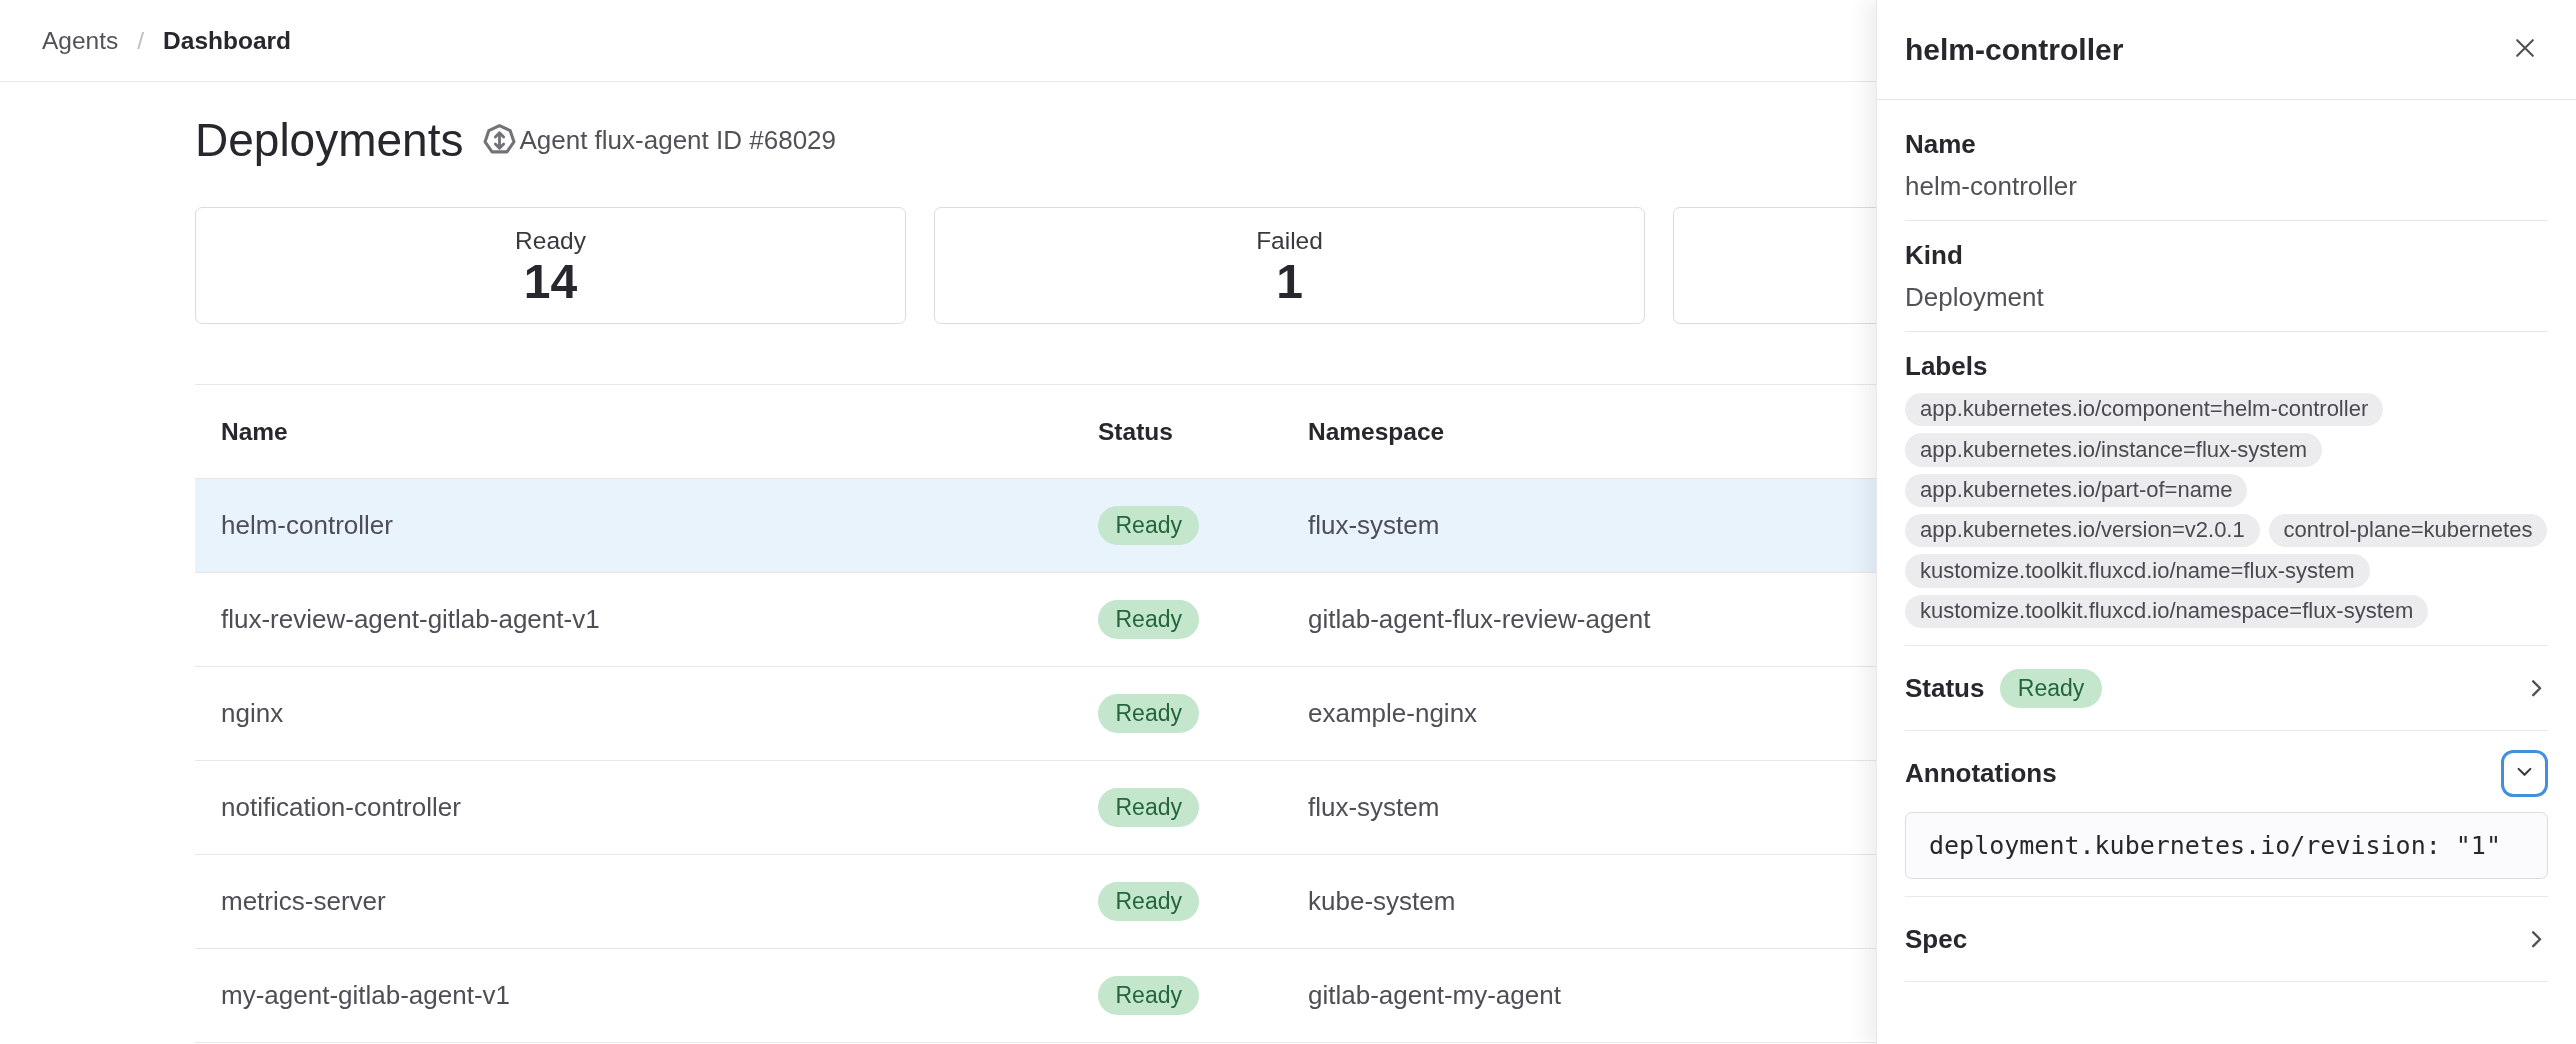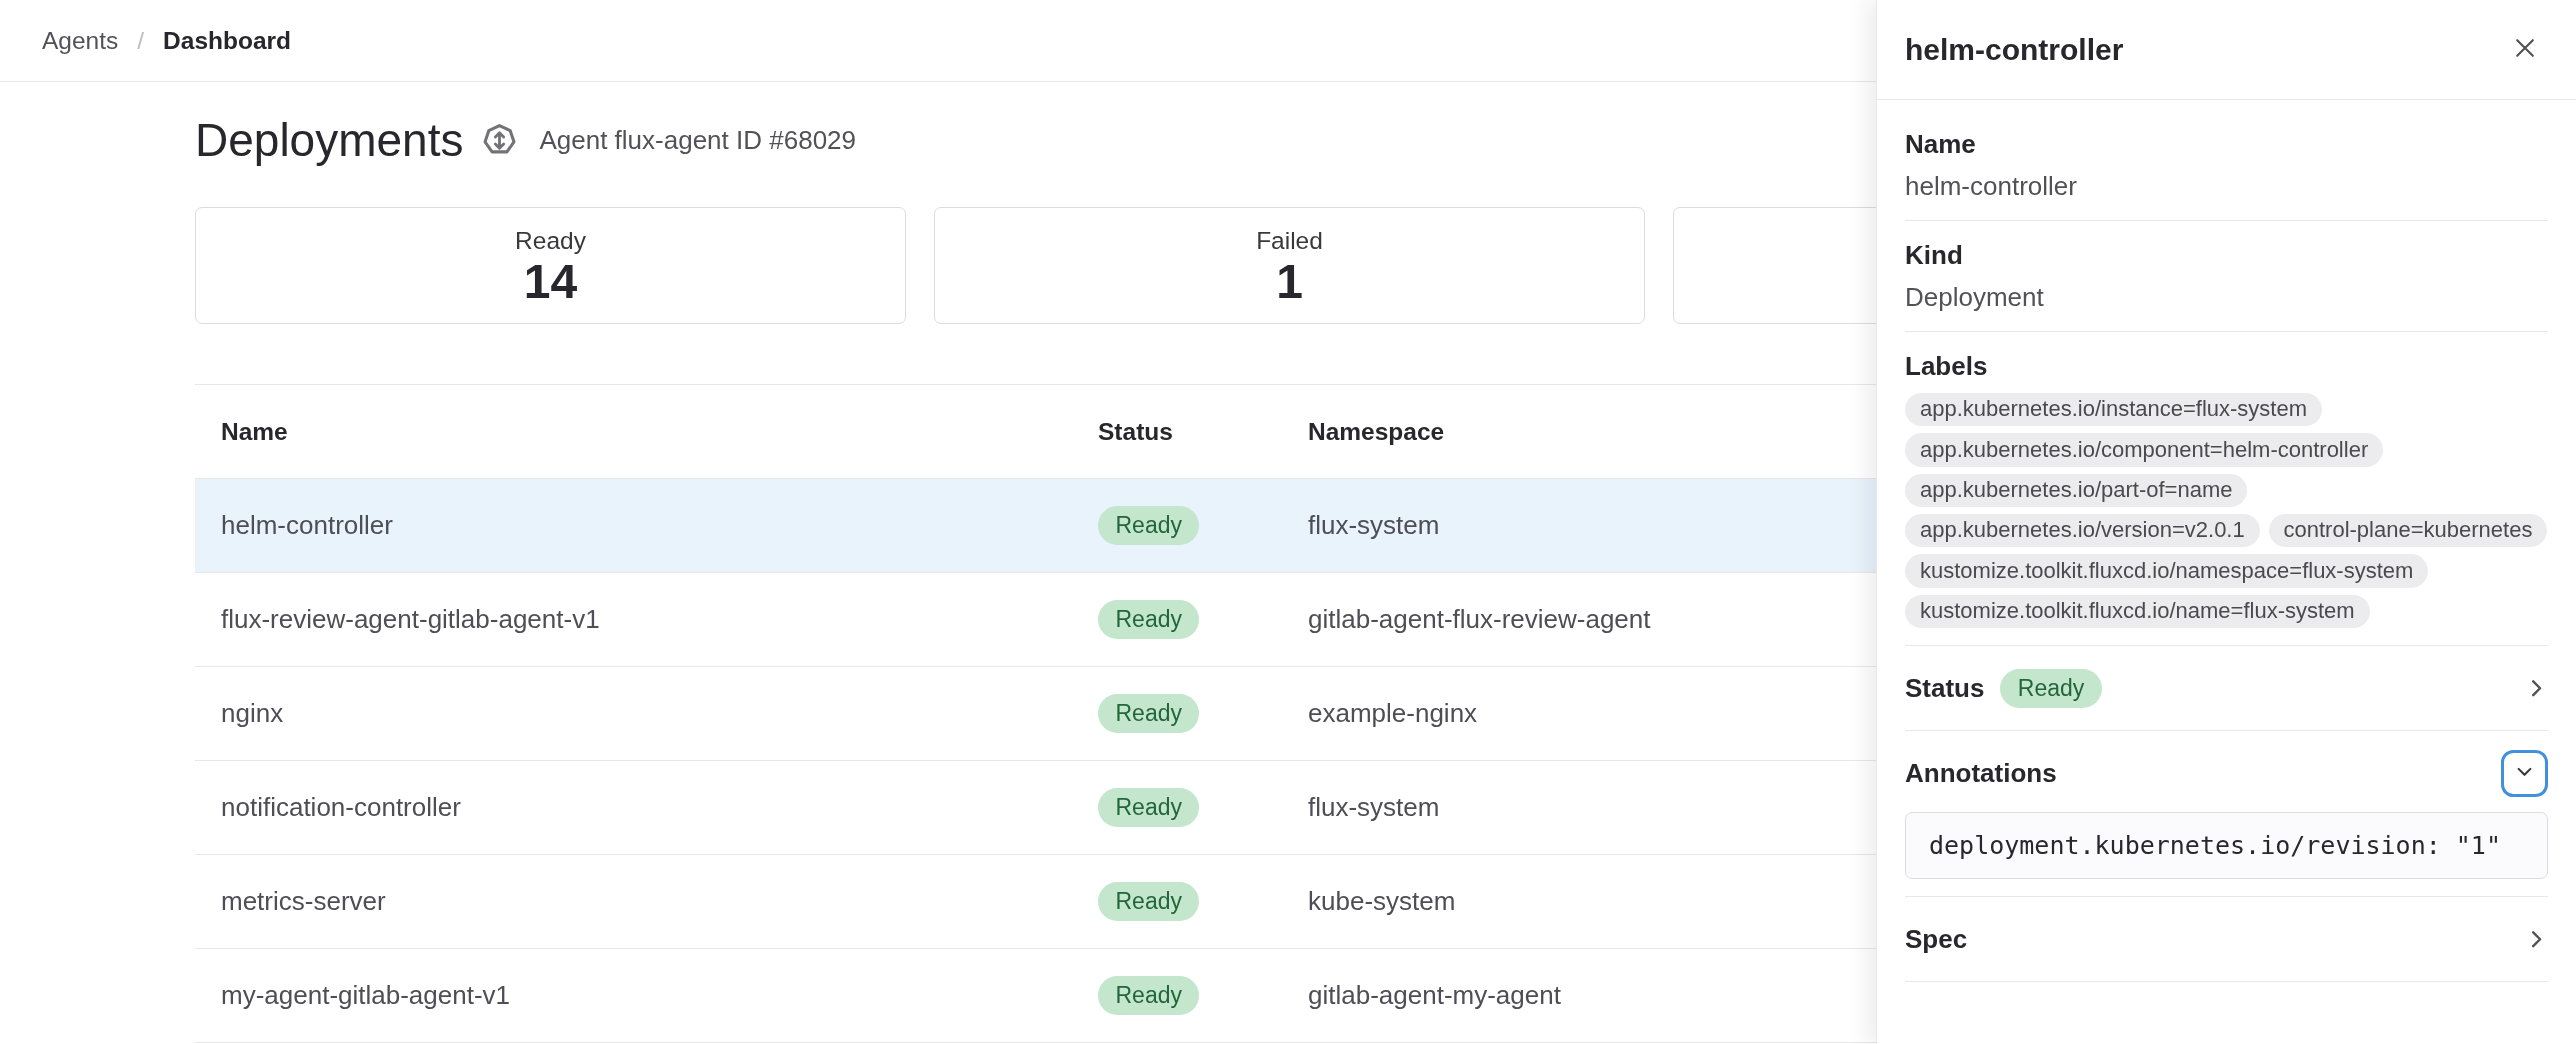--- a/index.html
+++ b/index.html
@@ -15,21 +15,21 @@
     height:81px;display:flex;align-items:center;gap:19px;
     padding-left:42px;border-bottom:1.8px solid #e8e8ea;font-size:24.5px;
   }
   .crumb-link{color:#535158;cursor:pointer;}
   .crumb-sep{color:#bfbfc3;}
   .crumb-current{color:#28272d;font-weight:700;}
 
   .content{padding-left:195px;}
   .page-head{margin-top:30px;height:56px;display:flex;align-items:center;}
   .page-title{margin:0;font-size:46px;line-height:54px;font-weight:400;color:#28272d;}
-  .agent-info{display:flex;align-items:center;gap:22px;margin-left:19px;color:#535158;font-size:26px;}
+  .agent-info{display:flex;align-items:center;gap:2px;margin-left:19px;color:#535158;font-size:26px;}
   .agent-info svg{display:block;color:#737278;}
 
   .cards{display:flex;gap:28px;margin-top:39px;}
   .card{
     width:711px;height:117px;box-sizing:border-box;flex:none;
     border:1.8px solid #dcdcde;border-radius:7px;background:#fff;
     display:flex;flex-direction:column;align-items:center;justify-content:center;gap:7px;
   }
   .card-label{font-size:24.5px;color:#3a383f;line-height:26px;}
   .card-value{font-size:48px;font-weight:700;color:#28272d;line-height:42px;}
@@ -215,37 +215,37 @@
 
     <section class="d-section">
       <div class="d-heading">Kind</div>
       <div class="d-value">Deployment</div>
     </section>
 
     <section class="d-section">
       <div class="d-heading">Labels</div>
       <div class="chip-rows">
           <div class="chip-row">
+            <span class="chip">app.kubernetes.io/component=helm-controller</span>
+          </div>
+          <div class="chip-row">
             <span class="chip">app.kubernetes.io/instance=flux-system</span>
-          </div>
-          <div class="chip-row">
-            <span class="chip">app.kubernetes.io/component=helm-controller</span>
           </div>
           <div class="chip-row">
             <span class="chip">app.kubernetes.io/part-of=name</span>
           </div>
           <div class="chip-row">
             <span class="chip">app.kubernetes.io/version=v2.0.1</span>
             <span class="chip">control-plane=kubernetes</span>
           </div>
           <div class="chip-row">
+            <span class="chip">kustomize.toolkit.fluxcd.io/name=flux-system</span>
+          </div>
+          <div class="chip-row">
             <span class="chip">kustomize.toolkit.fluxcd.io/namespace=flux-system</span>
-          </div>
-          <div class="chip-row">
-            <span class="chip">kustomize.toolkit.fluxcd.io/name=flux-system</span>
           </div>
         </div>
     </section>
 
     <section class="d-section d-row">
       <span class="d-heading">Status</span>
       <span class="badge">Ready</span>
       <span class="chevron">
         <svg width="24.5" height="24.5" viewBox="0 0 16 16" fill="none">
           <path d="M6 3.5 L10.5 8 L6 12.5" stroke="currentColor" stroke-width="1.6" stroke-linecap="round" stroke-linejoin="round"></path>

